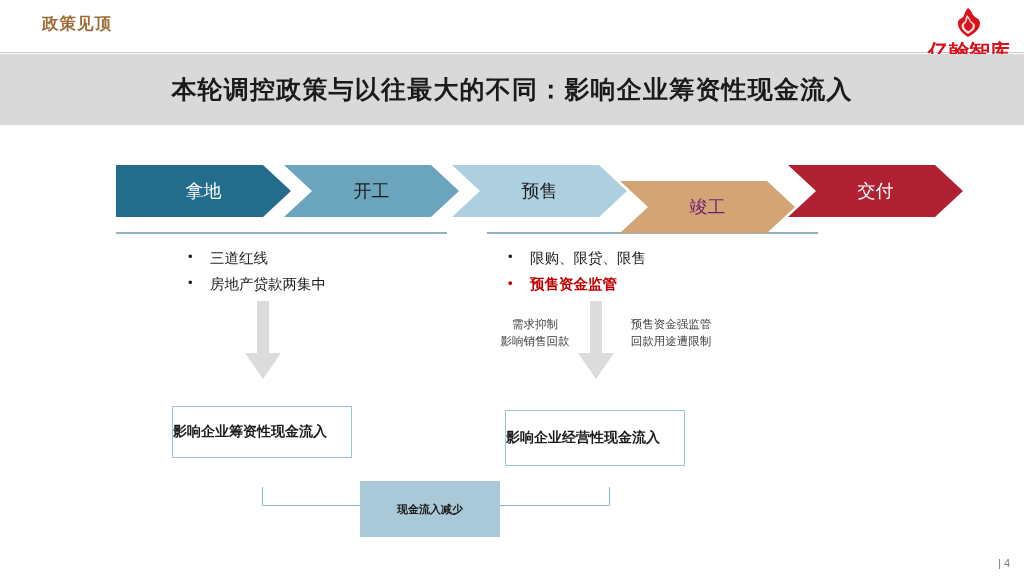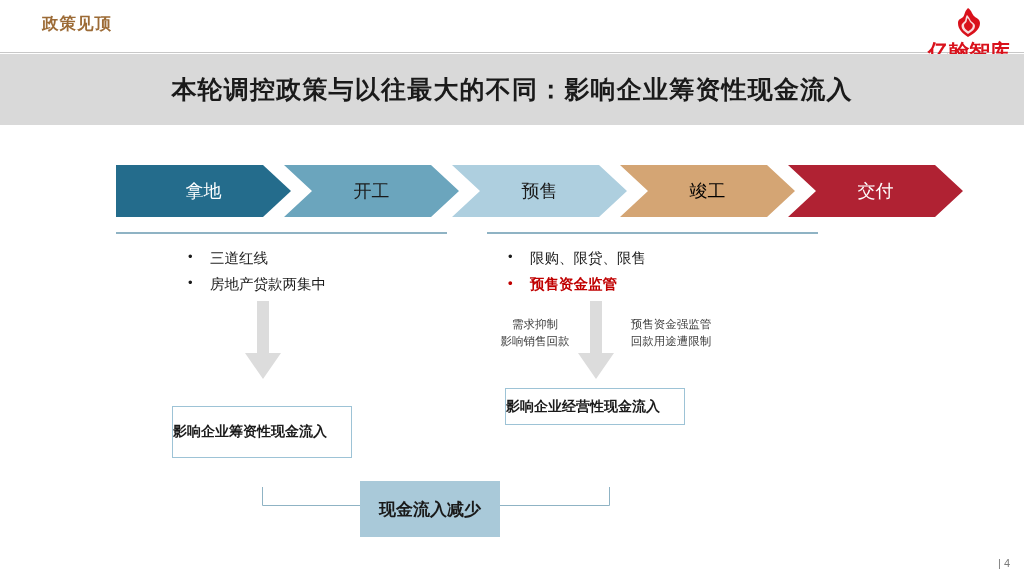--- a/index.html
+++ b/index.html
@@ -167,21 +167,21 @@
   #bracket { position: absolute; }
   #bracket svg { display: block; }
   #summary-box {
     position: absolute;
     left: 360px; top: 481px;
     width: 140px; height: 56px;
     background: #a9c9d9;
     display: flex;
     align-items: center;
     justify-content: center;
-    font-size: 17px;
+    font-size: 11px;
     font-weight: bold;
     color: #1a1a1a;
     white-space: nowrap;
   }
 
   
   #page-number {
     position: absolute;
     right: 14px; bottom: 7px;
     font-size: 11px;
@@ -213,21 +213,21 @@
 <div id="process-row">
   <div class="chev first" id="chev0" style="left: 0px; width: 175px; background: rgb(36, 108, 140); color: rgb(255, 255, 255); z-index: 10;">
     <span class="lbl">拿地</span>
   </div>
   <div class="chev mid" id="chev1" style="left: 168px; width: 175px; background: rgb(107, 165, 189); color: rgb(26, 26, 26); z-index: 9;">
     <span class="lbl">开工</span>
   </div>
   <div class="chev mid" id="chev2" style="left: 336px; width: 175px; background: rgb(174, 207, 223); color: rgb(26, 26, 26); z-index: 8;">
     <span class="lbl">预售</span>
   </div>
-  <div class="chev mid" id="chev3" style="left: 504px; width: 175px; background: rgb(212, 165, 116); color: #000000; z-index: 7;">
+  <div class="chev mid" id="chev3" style="left: 504px; width: 175px; background: rgb(212, 165, 116); color: #701a75; z-index: 7; margin-top: 16px;">
     <span class="lbl">竣工</span>
   </div>
   <div class="chev mid" id="chev4" style="left: 672px; width: 175px; background: rgb(176, 34, 51); color: rgb(255, 255, 255); z-index: 6;">
     <span class="lbl">交付</span>
   </div>
 </div>
 
 <div class="divider" style="left:116px; top:232px; width:331px;"></div>
 <div class="divider" style="left:487px; top:232px; width:331px;"></div>
 
@@ -269,21 +269,21 @@
   <div>影响销售回款</div>
 </div>
 <div class="annot" style="left:606px; top:316px; width:130px;">
   <div>预售资金强监管</div>
   <div>回款用途遭限制</div>
 </div>
 
 <div class="outcome-box" style="left:172px; top:406px; width:180px; height:52px;">
   <span>影响企业筹资性现金流入</span>
 </div>
-<div class="outcome-box" style="left:505px; top:388px; width:180px; height:37px;">
+<div class="outcome-box" style="left:505px; top:410px; width:180px; height:56px;">
   <span>影响企业经营性现金流入</span>
 </div>
 
 <div id="bracket" style="left:262px; top:487px;">
   <svg width="348" height="22" viewBox="0 0 348 22" aria-hidden="true">
     <path d="M0.5 0 L0.5 18.5 L347.5 18.5 L347.5 0" fill="none" stroke="#8fb3c4" stroke-width="1"></path>
   </svg>
 </div>
 
 <div id="summary-box" style="background: rgb(169, 201, 217);">

